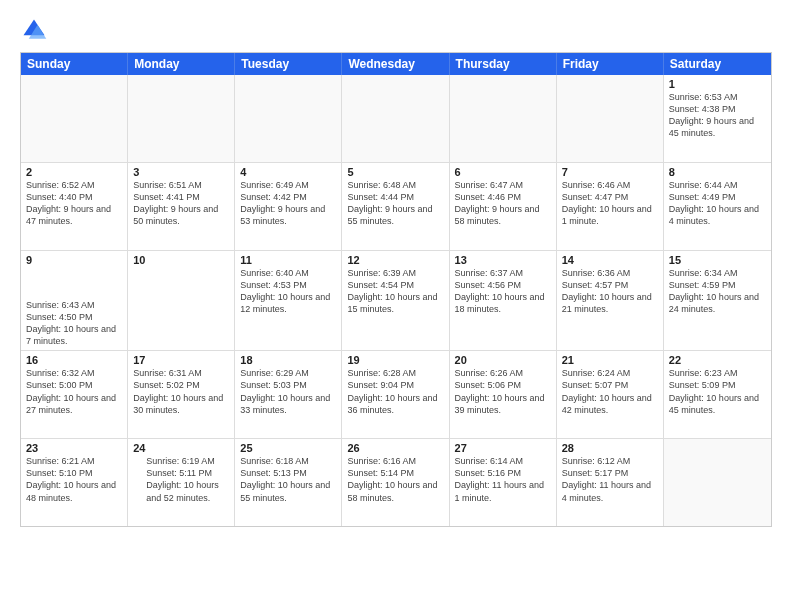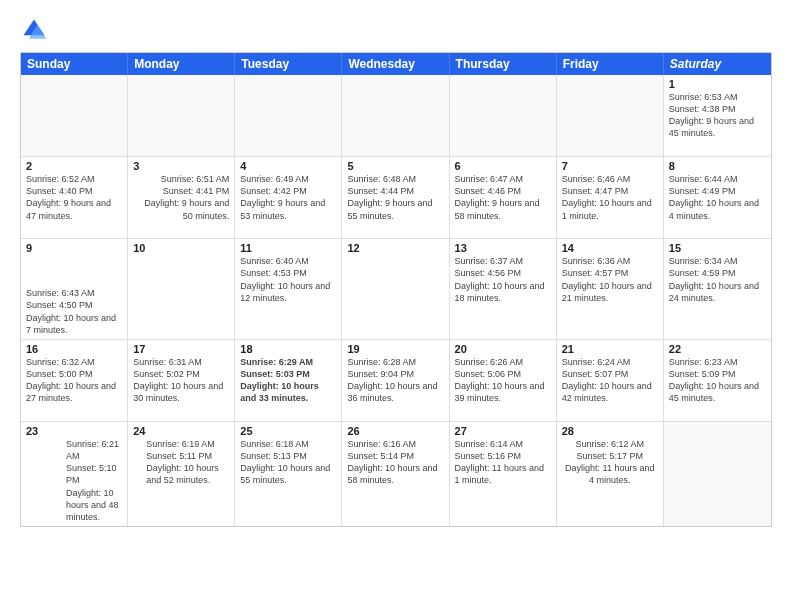--- a/index.html
+++ b/index.html
@@ -75,21 +75,20 @@
     .cal-header-cell {
       color: #fff;
       font-size: 12px;
       font-weight: bold;
       padding: 4px 6px;
       text-align: left;
       border-right: 1px solid #4a7de8;
     }
     .cal-header-cell:last-child {
       border-right: none;
-      font-style: italic;
     }
     .cal-body {
       flex: 1;
       display: flex;
       flex-direction: column;
     }
     .cal-row {
       display: grid;
       grid-template-columns: repeat(7, 1fr);
       flex: 1;
@@ -174,21 +173,21 @@
         </div>
         <div class="cal-row">
           <div class="cal-cell">
             <span class="day-num">2</span>
             <div class="day-info" style="white-space: pre-line;">Sunrise: 6:52 AM
 Sunset: 4:40 PM
 Daylight: 9 hours and 47 minutes.</div>
           </div>
           <div class="cal-cell">
             <span class="day-num">3</span>
-            <div class="day-info" style="white-space: pre-line; text-align: right;">Sunrise: 6:51 AM
+            <div class="day-info" style="white-space: pre-line;">Sunrise: 6:51 AM
 Sunset: 4:41 PM
 Daylight: 9 hours and 50 minutes.</div>
           </div>
           <div class="cal-cell">
             <span class="day-num">4</span>
             <div class="day-info" style="white-space: pre-line;">Sunrise: 6:49 AM
 Sunset: 4:42 PM
 Daylight: 9 hours and 53 minutes.</div>
           </div>
           <div class="cal-cell">
@@ -227,20 +226,23 @@
             <span class="day-num">10</span>
           </div>
           <div class="cal-cell">
             <span class="day-num">11</span>
             <div class="day-info" style="white-space: pre-line;">Sunrise: 6:40 AM
 Sunset: 4:53 PM
 Daylight: 10 hours and 12 minutes.</div>
           </div>
           <div class="cal-cell">
             <span class="day-num">12</span>
+            <div class="day-info" style="white-space: pre-line;">Sunrise: 6:39 AM
+Sunset: 4:54 PM
+Daylight: 10 hours and 15 minutes.</div>
           </div>
           <div class="cal-cell">
             <span class="day-num">13</span>
             <div class="day-info" style="white-space: pre-line;">Sunrise: 6:37 AM
 Sunset: 4:56 PM
 Daylight: 10 hours and 18 minutes.</div>
           </div>
           <div class="cal-cell">
             <span class="day-num">14</span>
             <div class="day-info" style="white-space: pre-line;">Sunrise: 6:36 AM
@@ -262,21 +264,21 @@
 Daylight: 10 hours and 27 minutes.</div>
           </div>
           <div class="cal-cell">
             <span class="day-num">17</span>
             <div class="day-info" style="white-space: pre-line;">Sunrise: 6:31 AM
 Sunset: 5:02 PM
 Daylight: 10 hours and 30 minutes.</div>
           </div>
           <div class="cal-cell">
             <span class="day-num">18</span>
-            <div class="day-info" style="white-space: pre-line; font-weight: bold;">Sunrise: 6:29 AM
+            <div class="day-info" style="white-space: pre-line;">Sunrise: 6:29 AM
 Sunset: 5:03 PM
 Daylight: 10 hours and 33 minutes.</div>
           </div>
           <div class="cal-cell">
             <span class="day-num">19</span>
             <div class="day-info" style="white-space: pre-line;">Sunrise: 6:28 AM
 Sunset: 9:04 PM
 Daylight: 10 hours and 36 minutes.</div>
           </div>
           <div class="cal-cell">
@@ -294,21 +296,21 @@
           <div class="cal-cell">
             <span class="day-num">22</span>
             <div class="day-info" style="white-space: pre-line;">Sunrise: 6:23 AM
 Sunset: 5:09 PM
 Daylight: 10 hours and 45 minutes.</div>
           </div>
         </div>
         <div class="cal-row">
           <div class="cal-cell">
             <span class="day-num">23</span>
-            <div class="day-info" style="white-space: pre-line; margin-left: 40px;">Sunrise: 6:21 AM
+            <div class="day-info" style="white-space: pre-line;">Sunrise: 6:21 AM
 Sunset: 5:10 PM
 Daylight: 10 hours and 48 minutes.</div>
           </div>
           <div class="cal-cell">
             <span class="day-num">24</span>
             <div class="day-info" style="white-space: pre-line; margin-left: 13px;">Sunrise: 6:19 AM
 Sunset: 5:11 PM
 Daylight: 10 hours and 52 minutes.</div>
           </div>
           <div class="cal-cell">
@@ -324,21 +326,21 @@
 Daylight: 10 hours and 58 minutes.</div>
           </div>
           <div class="cal-cell">
             <span class="day-num">27</span>
             <div class="day-info" style="white-space: pre-line;">Sunrise: 6:14 AM
 Sunset: 5:16 PM
 Daylight: 11 hours and 1 minute.</div>
           </div>
           <div class="cal-cell">
             <span class="day-num">28</span>
-            <div class="day-info" style="white-space: pre-line; text-align: center;">Sunrise: 6:12 AM
+            <div class="day-info" style="white-space: pre-line;">Sunrise: 6:12 AM
 Sunset: 5:17 PM
 Daylight: 11 hours and 4 minutes.</div>
           </div>
           <div class="cal-cell empty"></div>
         </div>
       </div>
   </div>
 </div>
 
 </body></html>

